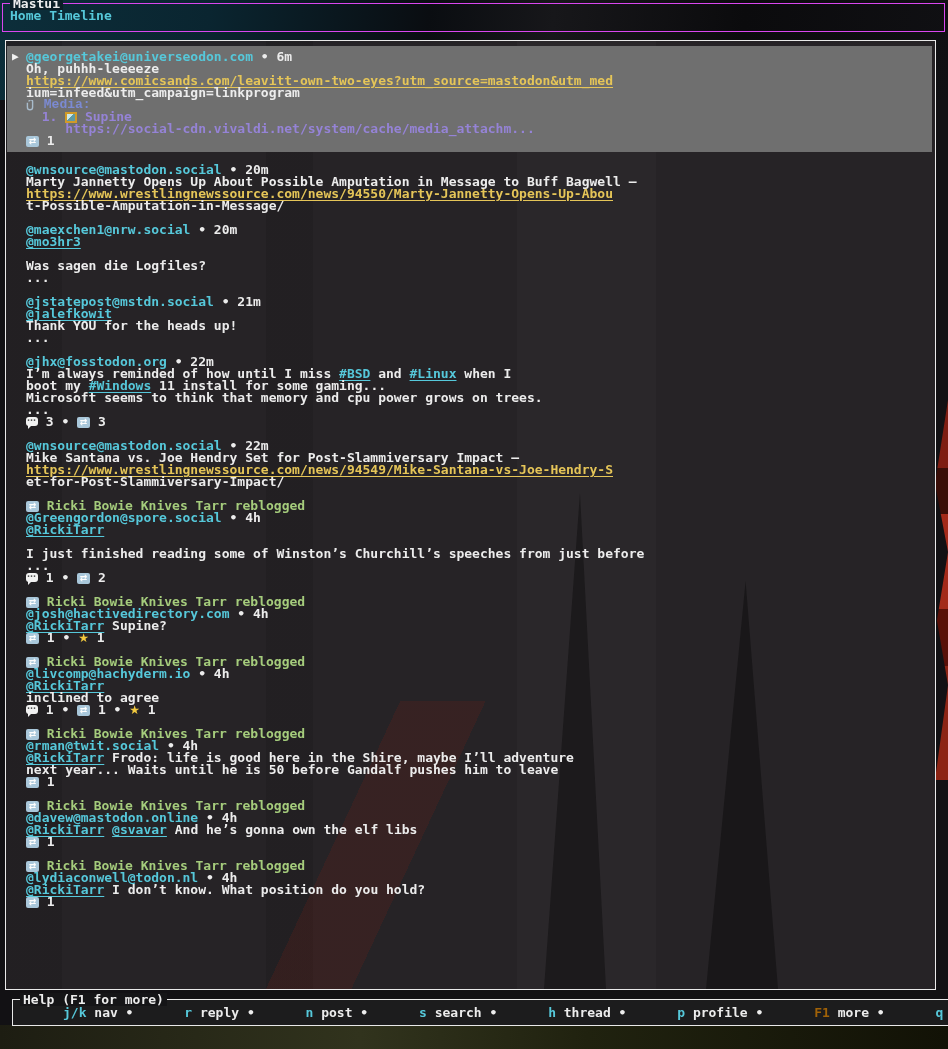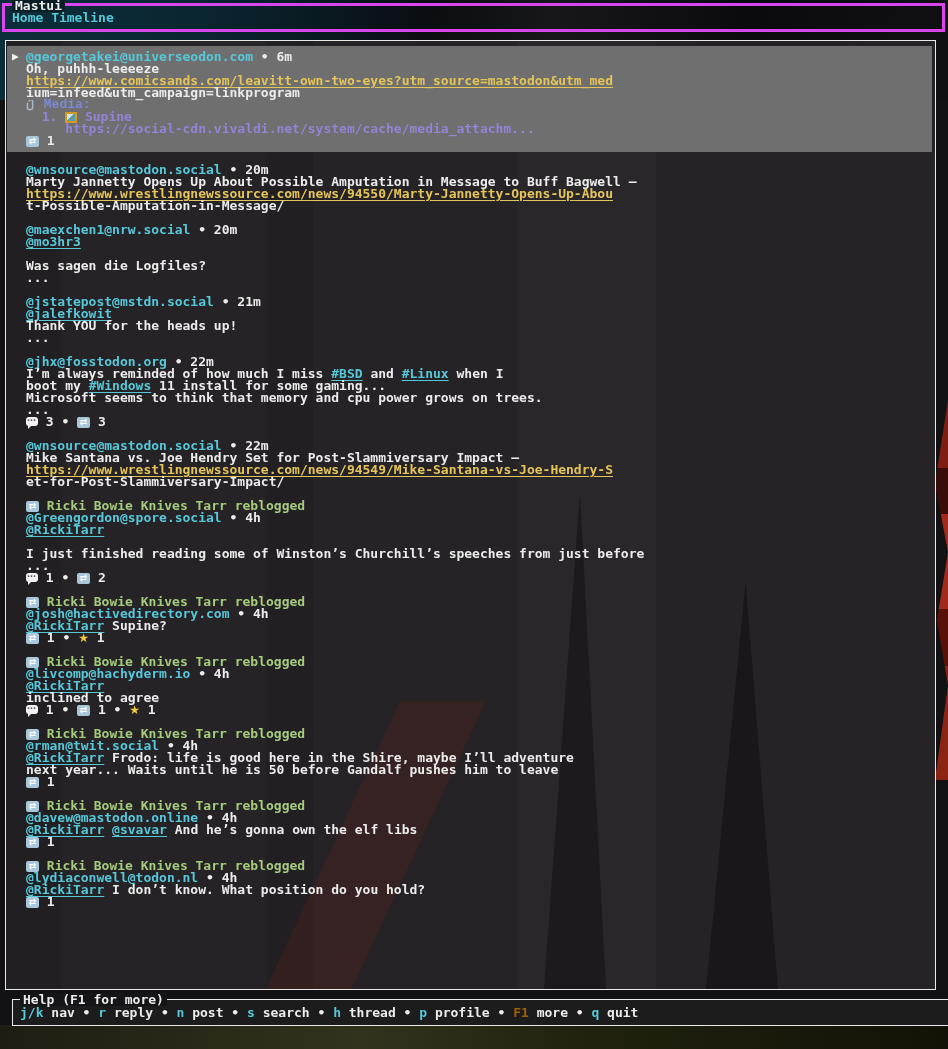--- a/index.html
+++ b/index.html
@@ -20,21 +20,21 @@
   .bg-bottom{position:absolute;left:0;bottom:0;width:948px;height:24px;
     background:linear-gradient(90deg,#1d1d12,#31331d 38%,#20220f 62%,#121206 100%);}
   .spike{position:absolute;background:rgba(5,4,5,0.38);pointer-events:none;}
   .spike.s1{left:538px;top:452px;width:62px;height:496px;clip-path:polygon(58% 0,100% 100%,0 100%);}
   .spike.s2{left:700px;top:540px;width:72px;height:408px;clip-path:polygon(55% 0,100% 100%,0 100%);}
   .redband{position:absolute;left:170px;top:660px;width:380px;height:330px;pointer-events:none;
     background:linear-gradient(115deg,transparent 42%,rgba(122,30,20,0.20) 42% 58%,transparent 58%);}
   
   .tbox{position:absolute;box-sizing:border-box;}
   .tbox .box-title{position:absolute;top:-7px;left:7px;padding:0 3px;line-height:13px;}
-  #app-header{left:2px;top:3px;width:943px;height:29px;border:3px solid #d946ef;}
+  #app-header{left:2px;top:3px;width:943px;height:29px;border:1px solid #d946ef;}
   #app-header .box-title{color:#ececec;background:#0b1e26;}
   #app-header .subtitle{color:#56c8da;margin:5px 0 0 7px;line-height:14px;}
   #timeline-panel{left:5px;top:40px;width:931px;height:950px;border:1px solid #e9e9e9;
     background:rgba(40,37,40,0.93);overflow:hidden;}
   #timeline-panel::before{content:"";position:absolute;inset:0;pointer-events:none;
     background:linear-gradient(90deg,rgba(0,0,0,0.10) 0 6%,transparent 6% 28%,rgba(0,0,0,0.10) 28% 33%,transparent 33% 55%,rgba(255,255,255,0.02) 55% 70%,transparent 70%);}
   #help-bar{left:12px;top:999px;width:943px;height:27px;border:1px solid #e9e9e9;background:rgba(30,30,30,0.85);}
   #help-bar .box-title{color:#ececec;background:#151517;}
   #help-line{margin:6px 0 0 7px;line-height:14px;white-space:pre;}
   
@@ -57,21 +57,21 @@
   .ic{display:inline-block;flex:0 0 auto;font-family:"DejaVu Sans",sans-serif;}
   .ic-boost{width:13px;height:11px;background:#a9c7da;border-radius:2px;color:#fdfdfd;
     font-size:9px;line-height:11px;text-align:center;}
   .ic-star{color:#f2c93e;font-size:12px;line-height:12px;}
   .ic-reply{position:relative;width:12px;height:9px;background:#f2f2f2;border-radius:3px;margin-top:-2px;}
   .ic-reply::after{content:"";position:absolute;left:2px;bottom:-3px;border:3px solid transparent;border-top-color:#f2f2f2;border-left-color:#f2f2f2;}
   .ic-reply::before{content:"···";position:absolute;left:1px;top:-1px;color:#555;font-size:8px;letter-spacing:0;line-height:9px;}
   .ic-clip{width:10px;height:11px;}
   .ic-image{width:12px;height:11px;box-sizing:border-box;border:2px solid #d09a28;
     background:linear-gradient(135deg,#cde8e8 0 45%,#5f9ba4 45% 100%);}
-  .help-key{color:#56c8da;}
+  .help-key{color:#56c8da;margin-left:43px;}
   .help-key.plain{color:#a16207;}
 </style>
 </head>
 <body>
 
 <div class="bg-top"></div>
 <div class="bg-mid"></div>
 <div class="bg-right-red"></div>
 <div class="bg-bottom"></div>
 
@@ -112,21 +112,21 @@
         <div class="line"><span class="s-txt">...</span></div>
       </div>
       <div class="post">
         <div class="line"><span class="s-user">@jstatepost@mstdn.social</span><span class="s-txt"> • 21m</span></div>
         <div class="line"><span class="s-mention">@jalefkowit</span></div>
         <div class="line"><span class="s-txt">Thank YOU for the heads up!</span></div>
         <div class="line"><span class="s-txt">...</span></div>
       </div>
       <div class="post">
         <div class="line"><span class="s-user">@jhx@fosstodon.org</span><span class="s-txt"> • 22m</span></div>
-        <div class="line"><span class="s-txt">I’m always reminded of how much I miss </span><span class="s-tag">#BSD</span><span class="s-txt"> and </span><span class="s-tag">#Linux</span><span class="s-txt"> when I</span></div>
+        <div class="line"><span class="s-txt">I’m always reminded of how until I miss </span><span class="s-tag">#BSD</span><span class="s-txt"> and </span><span class="s-tag">#Linux</span><span class="s-txt"> when I</span></div>
         <div class="line"><span class="s-txt">boot my </span><span class="s-tag">#Windows</span><span class="s-txt"> 11 install for some gaming...</span></div>
         <div class="line"><span class="s-txt">Microsoft seems to think that memory and cpu power grows on trees.</span></div>
         <div class="line"><span class="s-txt">...</span></div>
         <div class="line"><span class="ic ic-reply"></span><span class="s-txt"> 3 • </span><span class="ic ic-boost">⇄</span><span class="s-txt"> 3</span></div>
       </div>
       <div class="post">
         <div class="line"><span class="s-user">@wnsource@mastodon.social</span><span class="s-txt"> • 22m</span></div>
         <div class="line"><span class="s-txt">Mike Santana vs. Joe Hendry Set for Post-Slammiversary Impact –</span></div>
         <div class="line"><span class="s-link">https://www.wrestlingnewssource.com/news/94549/Mike-Santana-vs-Joe-Hendry-S</span></div>
         <div class="line"><span class="s-txt">et-for-Post-Slammiversary-Impact/</span></div>

